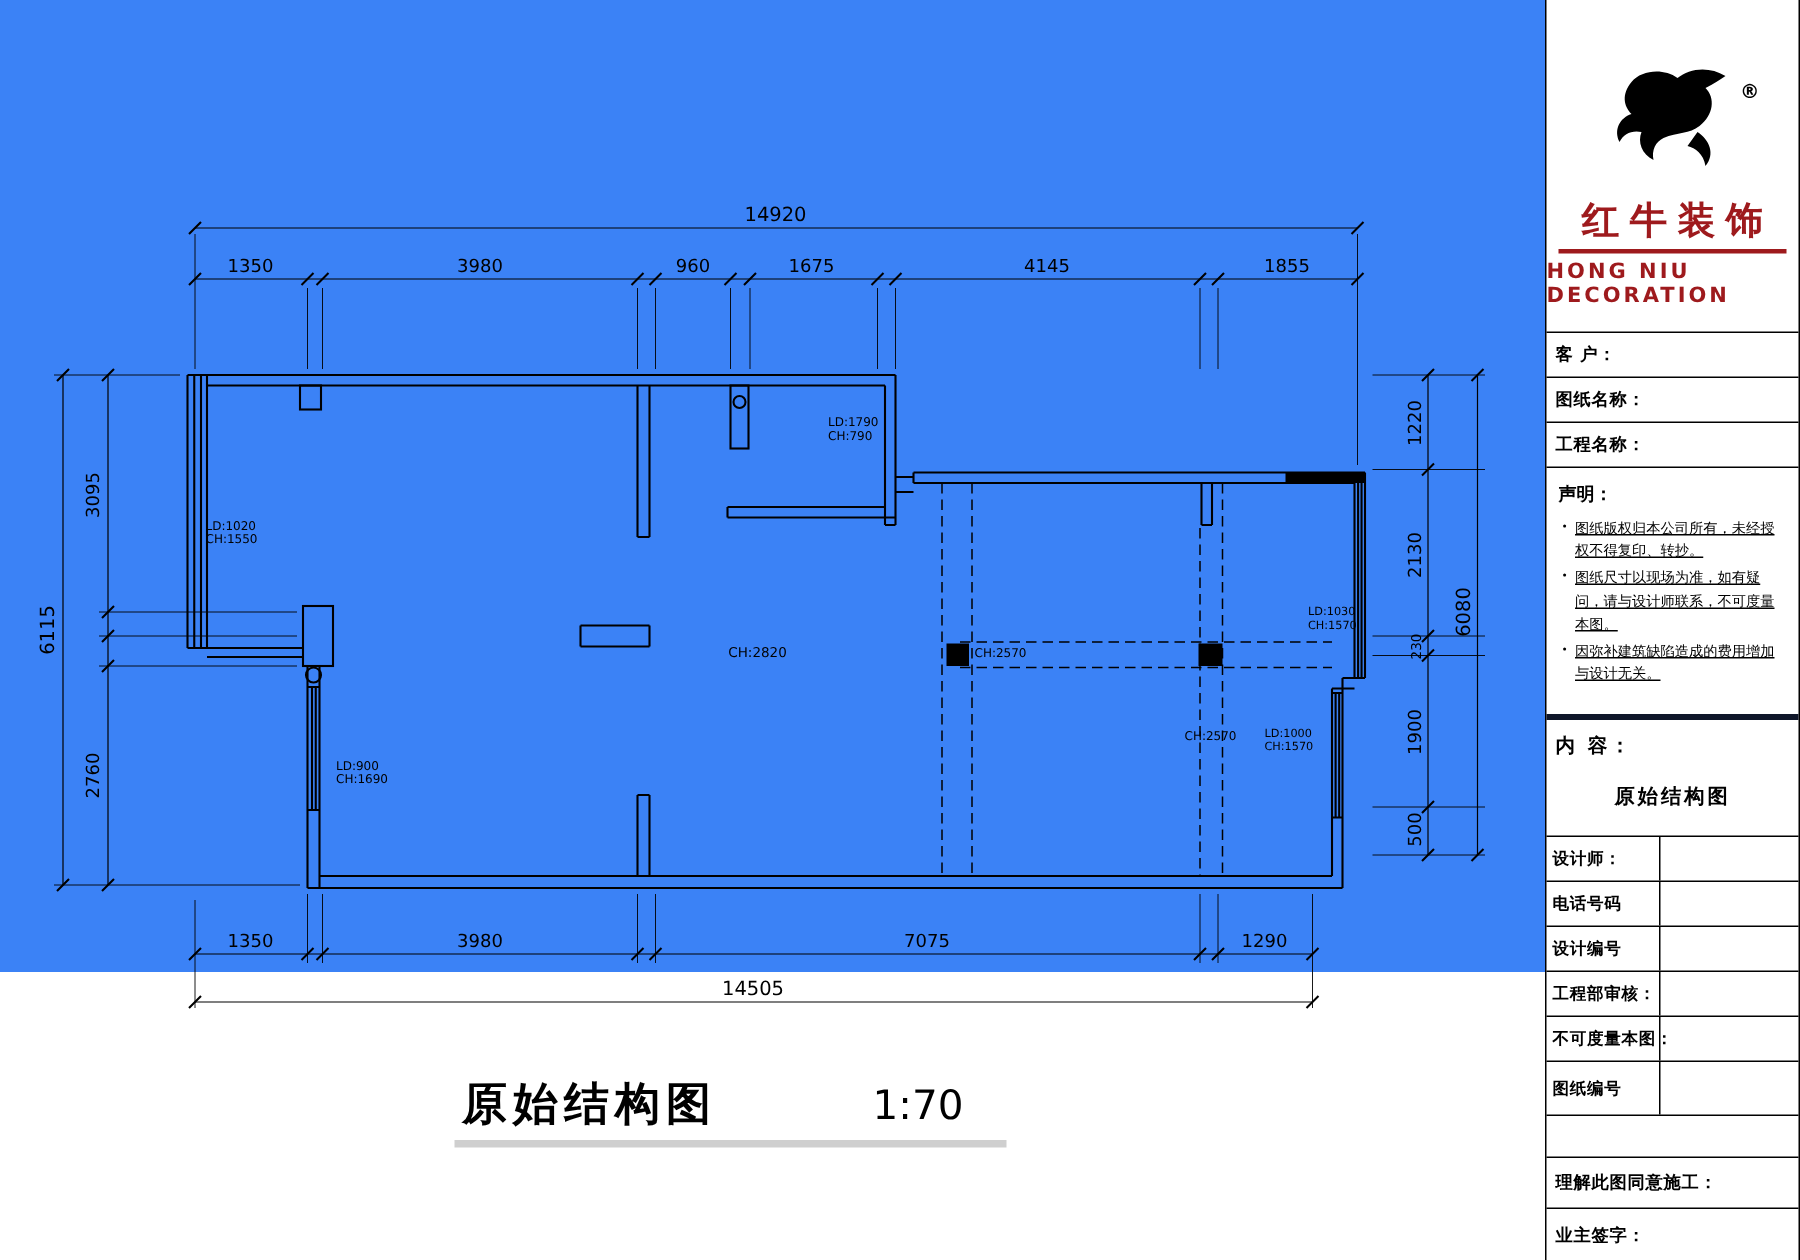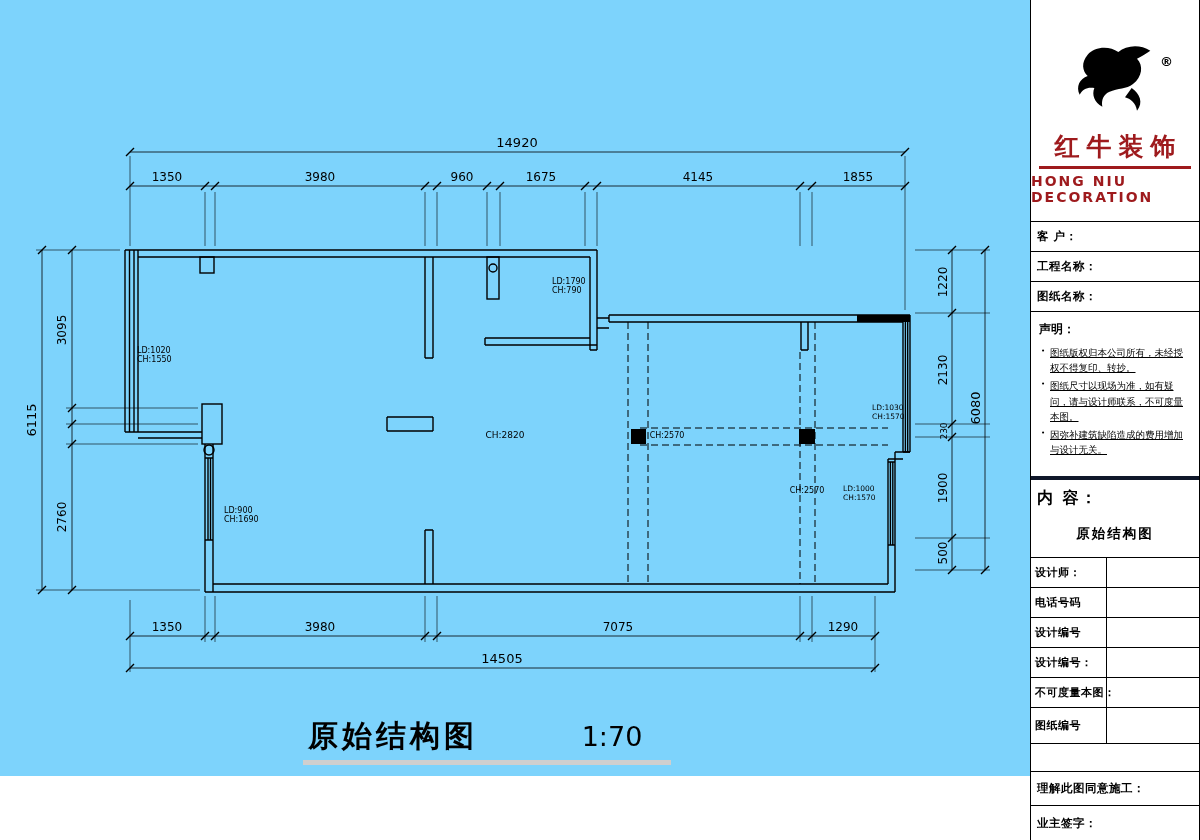--- a/index.html
+++ b/index.html
@@ -1,19 +1,19 @@
 <!DOCTYPE html>
 <html><head>
 <meta charset="utf-8">
 <style>
   * { margin:0; padding:0; box-sizing:border-box; }
   html,body { width:1200px; height:840px; background:#fff; overflow:hidden;
               font-family:"DejaVu Sans","Liberation Sans",sans-serif; color:#000; }
   .page { display:flex; width:1200px; height:840px; }
-  .drawing { width:1030px; height:776px; position:relative; background:#7dd3fc; }
+  .drawing { width:1030px; height:648px; position:relative; background:#3b82f6; }
   .drawing svg { position:absolute; left:0; top:0; }
 
   
   .titleblock { width:170px; height:840px; background:#fff; display:flex; flex-direction:column;
                 border-left:1.5px solid #000; border-right:1.5px solid #000; }
   .tb-row { border-bottom:1px solid #000; display:flex; align-items:center; flex:0 0 auto; }
   .tb-label { font-size:11.5px; font-weight:bold; letter-spacing:.5px; white-space:nowrap; padding:0 6px; }
   .tb-field { height:30px; }
   .tb-split { height:30px; padding:0; }
   .tb-split .tb-label { width:76px; height:100%; display:flex; align-items:center;
@@ -29,21 +29,21 @@
   .brand-cn { color:#9e1a1d; font-size:25px; font-weight:bold; letter-spacing:7px; text-indent:7px; }
   .brand-rule { width:152px; height:3px; background:#9e1a1d; margin:3px 0 4px; }
   .brand-en { color:#9e1a1d; font-size:14px; font-weight:bold; letter-spacing:2px; }
 
   .tb-stmt { border-bottom:4px solid #0f172a; height:168px; padding:9px 8px; }
   .tb-stmt-title { font-size:12px; font-weight:bold; margin-bottom:7px; }
   .stmt-item { font-size:9.5px; line-height:1.6; margin-bottom:3px; padding-left:11px; position:relative;text-decoration:underline; }
   .stmt-item::before { content:"•"; position:absolute; left:2px; top:1px; font-size:7px; }
 
   .tb-content { border-bottom:1px solid #000; height:78px; padding:8px 6px; }
-  .tb-content-title { font-size:16px; font-weight:bold; letter-spacing:2px; }
+  .tb-content-title { font-size:13px; font-weight:bold; letter-spacing:2px; }
   .tb-content-value { font-size:13.5px; font-weight:bold; text-align:center; margin-top:16px; letter-spacing:2px; }
 
   .tb-spacer { height:28px; }
   .tb-sign { height:34px; }
   .tb-sign:last-child { border-bottom:none; flex:1; }
 </style>
 </head>
 <body>
 
 <div class="page">
@@ -200,24 +200,24 @@
       </svg>
       <div class="brand-cn">红牛装饰</div>
       <div class="brand-rule"></div>
       <div class="brand-en">HONG NIU DECORATION</div>
     </div>
 
     <div class="tb-row tb-field">
       <span class="tb-label">客 户：</span>
     </div>
     <div class="tb-row tb-field">
+      <span class="tb-label">图纸名称：</span>
+    </div>
+    <div class="tb-row tb-field">
       <span class="tb-label">工程名称：</span>
-    </div>
-    <div class="tb-row tb-field">
-      <span class="tb-label">图纸名称：</span>
     </div>
 
     <div class="tb-stmt">
       <div class="tb-stmt-title">声明：</div>
       <div class="stmt-item">图纸版权归本公司所有，未经授权不得复印、转抄。</div>
       <div class="stmt-item">图纸尺寸以现场为准，如有疑问，请与设计师联系，不可度量本图。</div>
       <div class="stmt-item">因弥补建筑缺陷造成的费用增加与设计无关。</div>
     </div>
 
     <div class="tb-content">
@@ -231,21 +231,21 @@
     </div>
     <div class="tb-row tb-split">
       <span class="tb-label">电话号码</span>
       <span class="tb-value"></span>
     </div>
     <div class="tb-row tb-split">
       <span class="tb-label">设计编号</span>
       <span class="tb-value"></span>
     </div>
     <div class="tb-row tb-split">
-      <span class="tb-label">设计编号：</span>
+      <span class="tb-label">工程部审核：</span>
       <span class="tb-value"></span>
     </div>
     <div class="tb-row tb-split">
       <span class="tb-label">不可度量本图：</span>
       <span class="tb-value"></span>
     </div>
     <div class="tb-row tb-split tall">
       <span class="tb-label">图纸编号</span>
       <span class="tb-value"></span>
     </div>

